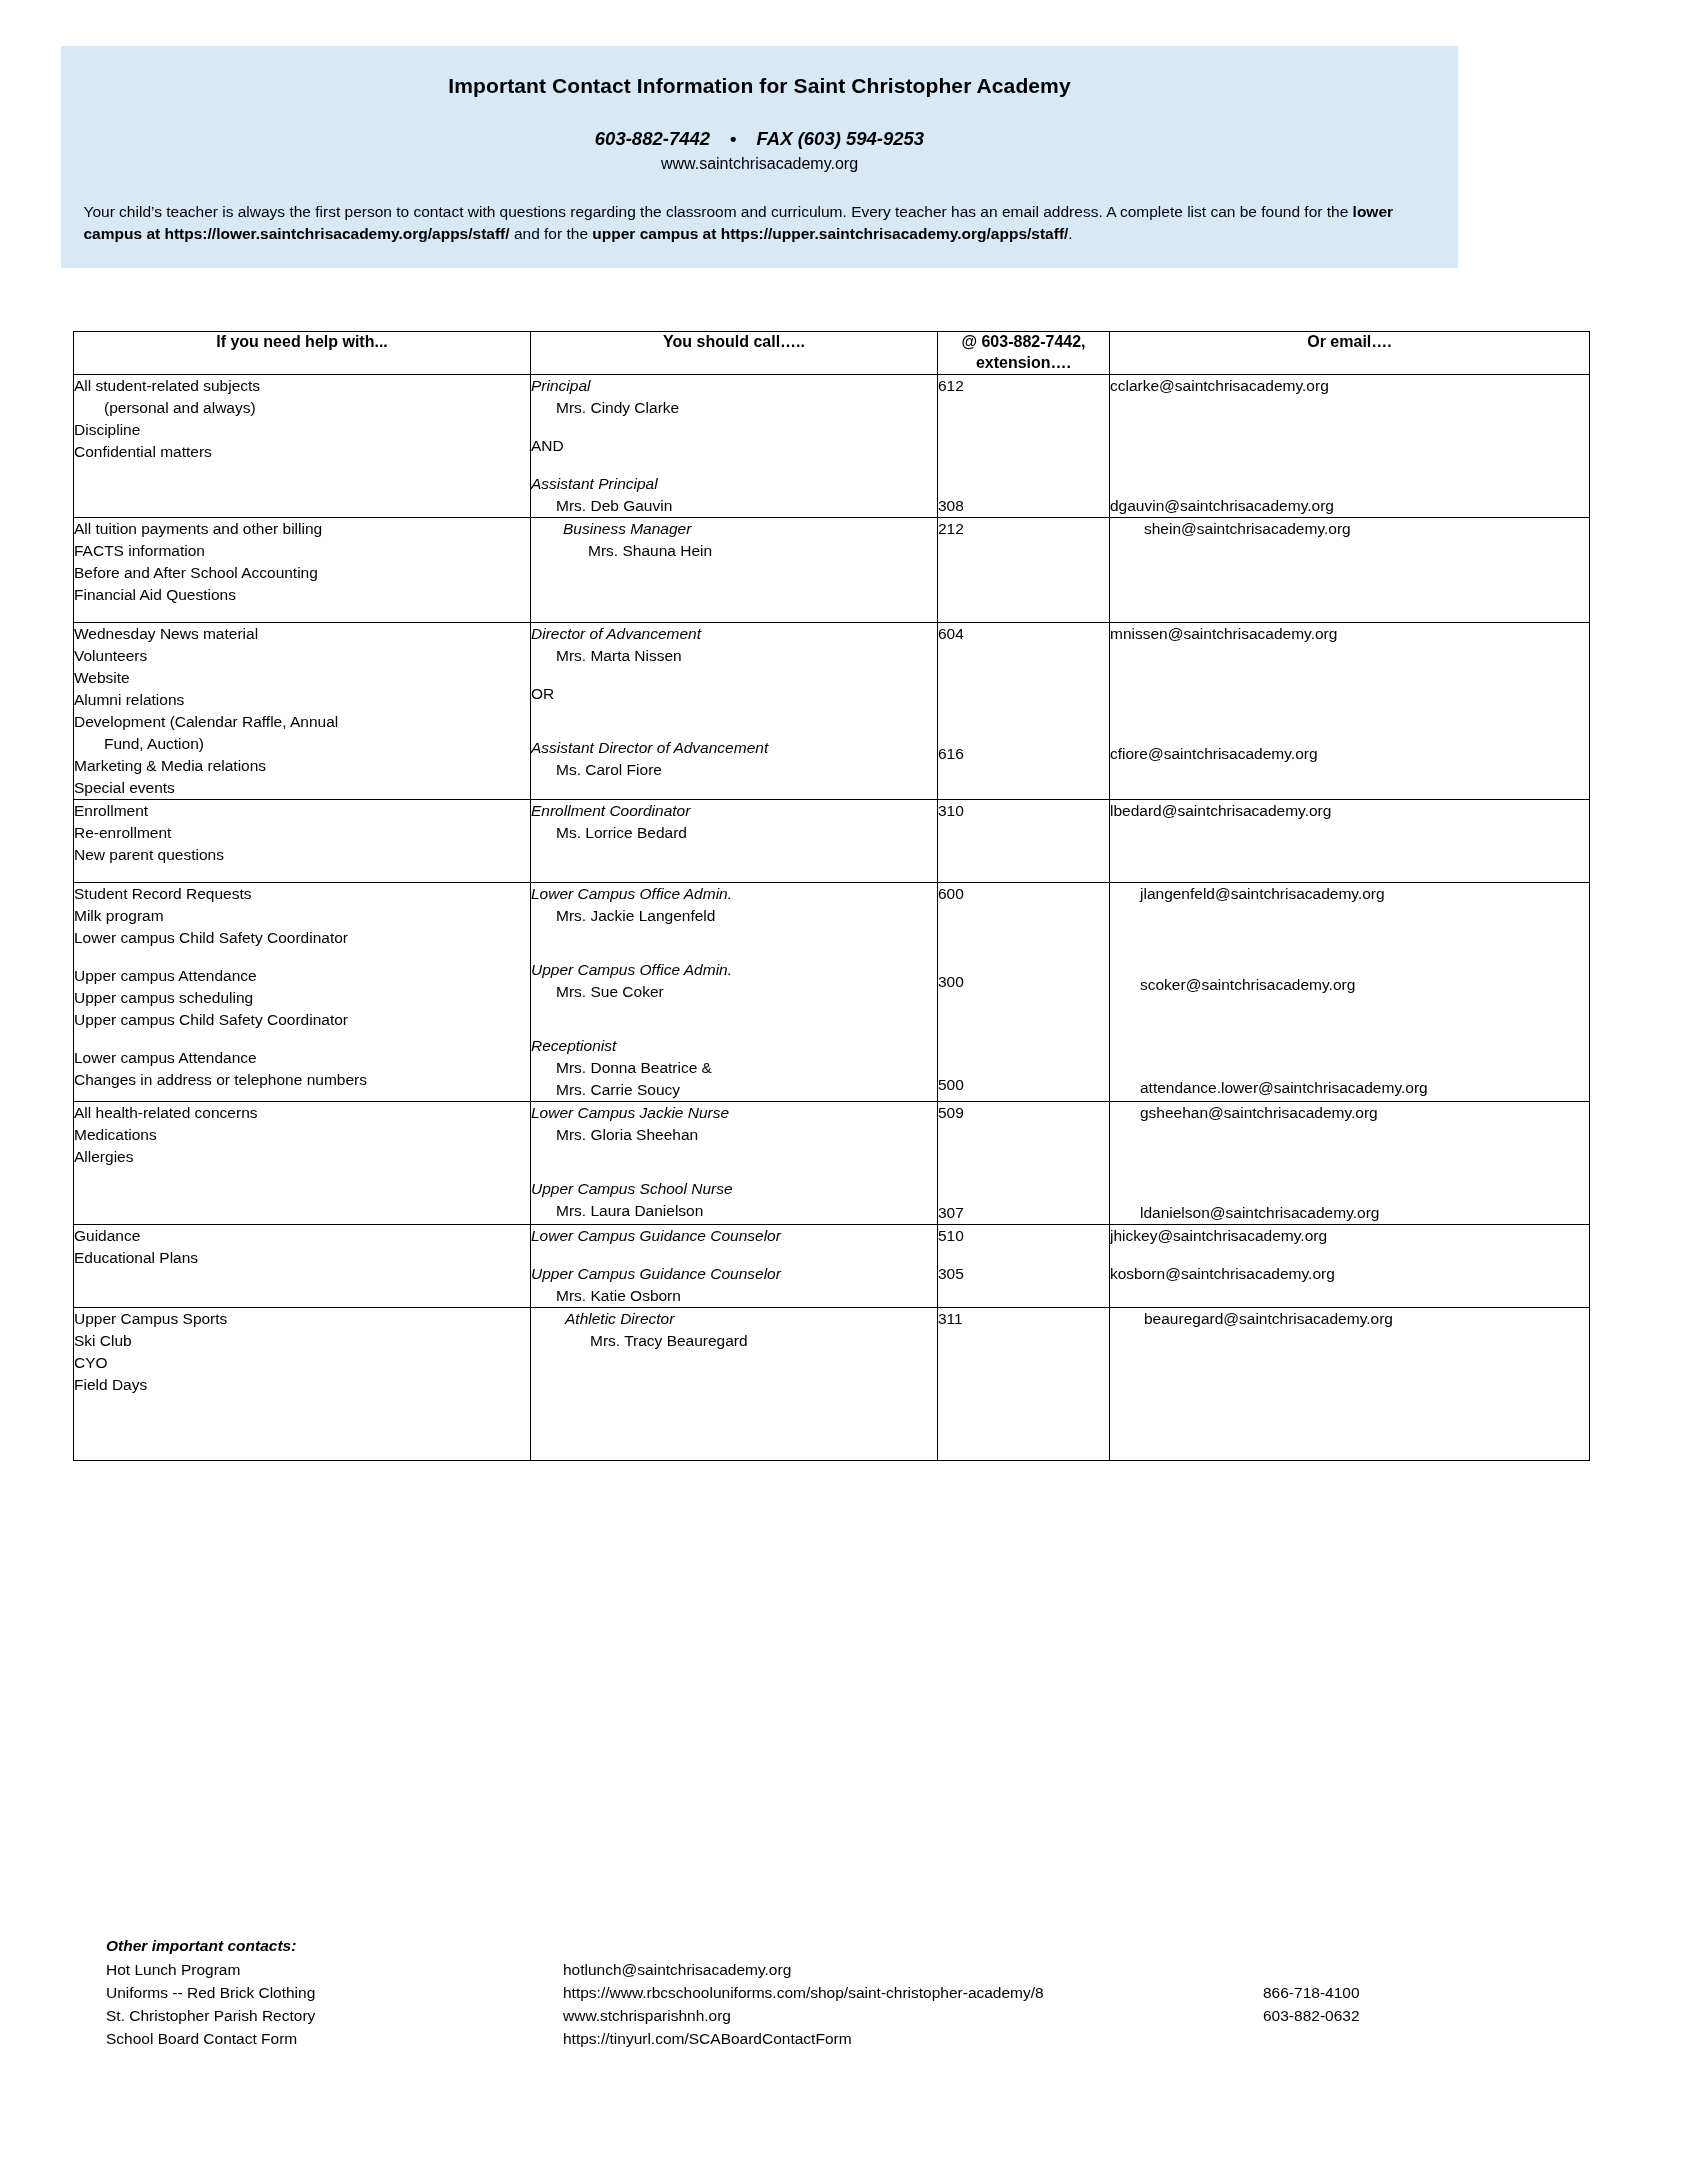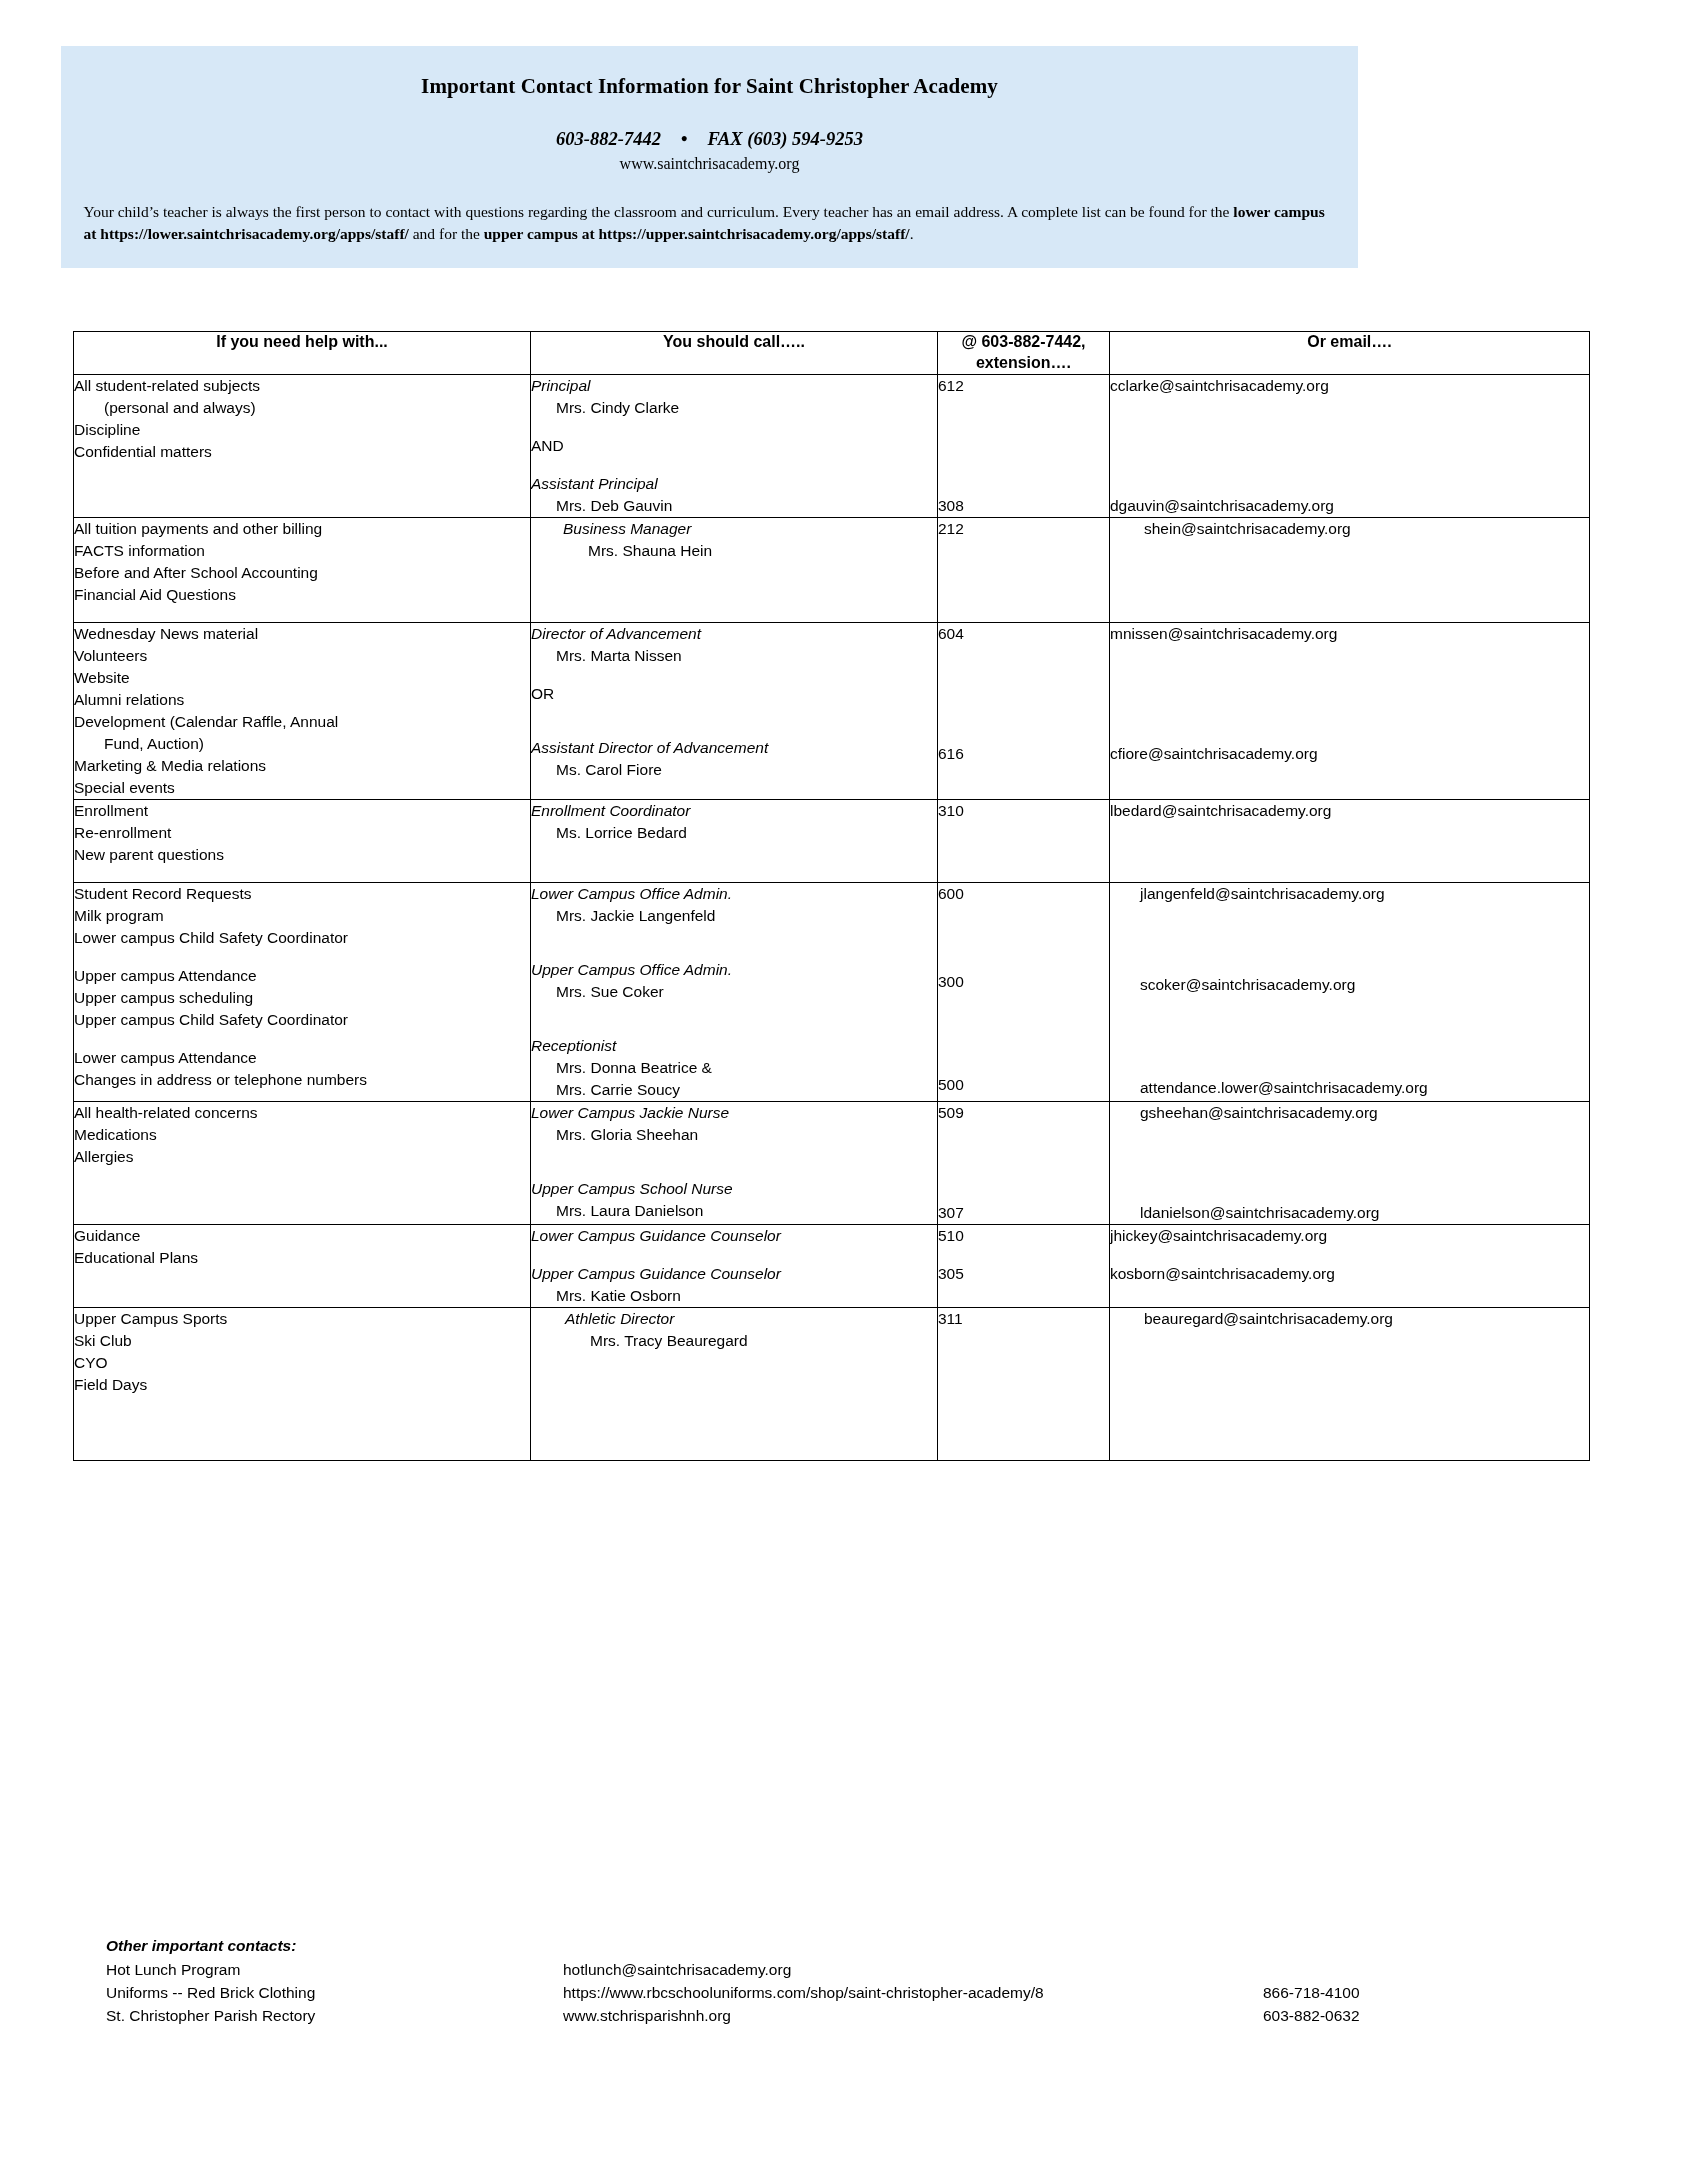--- a/index.html
+++ b/index.html
@@ -20,25 +20,24 @@
     width: 1687px;
     height: 2183px;
     box-sizing: border-box;
     padding: 0;
   }
   
   .banner {
     position: absolute;
     left: 61px;
     top: 46px;
-    width: 1297px;
+    width: 1397px;
     background: #d7e8f7;
     box-sizing: border-box;
     padding: 18.5px 22.5px 22.5px 22.5px;
-    font-family: Liberation Serif, serif;
   }
   .banner-title {
     text-align: center;
     font-size: 21px;
     font-weight: bold;
     letter-spacing: 0.1px;
     margin: 9.3px 0 0 0;
   }
   .banner-phone {
     text-align: center;
@@ -384,16 +383,21 @@
     <div class="f-row">
       <div class="f-c1">Uniforms -- Red Brick Clothing</div>
       <div class="f-c2">https://www.rbcschooluniforms.com/shop/saint-christopher-academy/8</div>
       <div class="f-c3">866-718-4100</div>
     </div>
     <div class="f-row">
       <div class="f-c1">St. Christopher Parish Rectory</div>
       <div class="f-c2">www.stchrisparishnh.org</div>
       <div class="f-c3">603-882-0632</div>
     </div>
+    <div class="f-row">
+      <div class="f-c1">School Board Contact Form</div>
+      <div class="f-c2">https://tinyurl.com/SCABoardContactForm</div>
+      <div class="f-c3"></div>
+    </div>
   </div>
 
 </div>
 
 
 </body></html>

